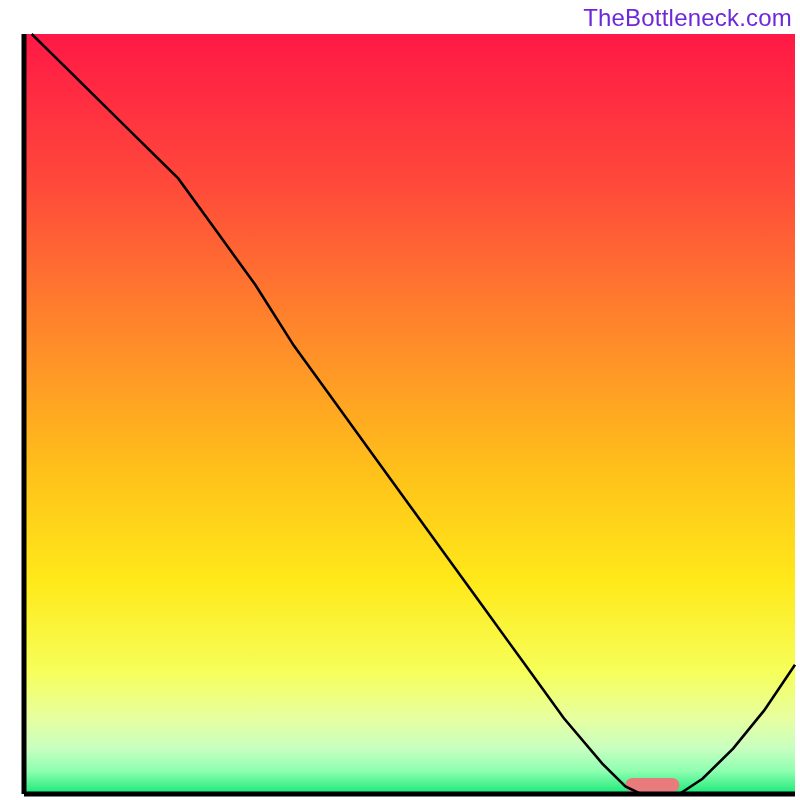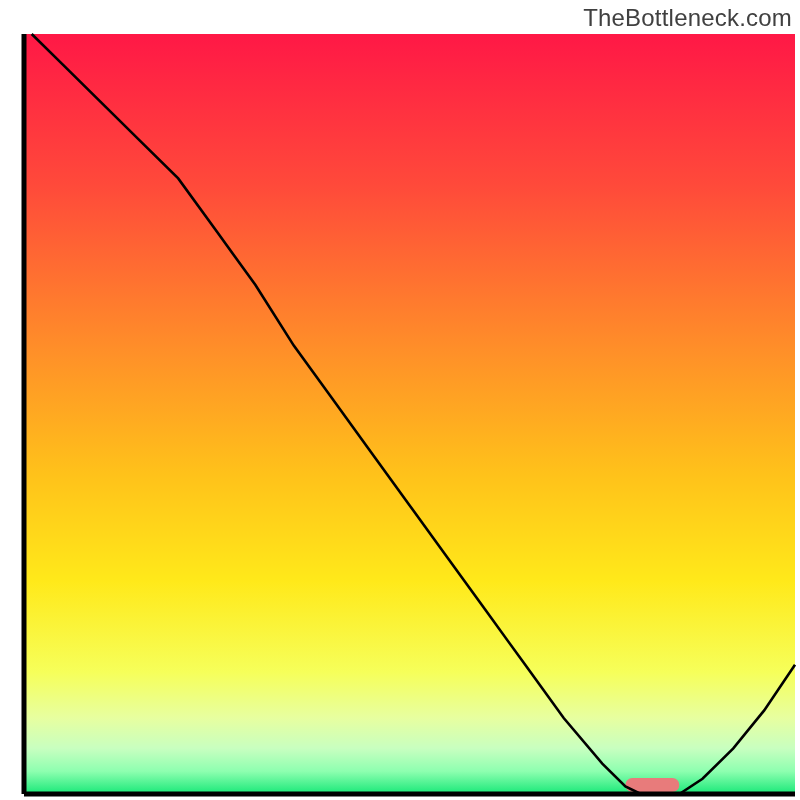--- a/index.html
+++ b/index.html
@@ -15,21 +15,21 @@
     position: relative;
     width: 800px;
     height: 800px;
   }
   .watermark {
     position: absolute;
     top: 4px;
     right: 8px;
     font-size: 24px;
     font-weight: 500;
-    color: #404040;
+    color: #6d28d9;
     letter-spacing: 0.2px;
     user-select: none;
   }
   svg { display: block; }
 </style>
 </head>
 <body>
 
 <div class="stage">
   <div class="watermark">TheBottleneck.com</div>

